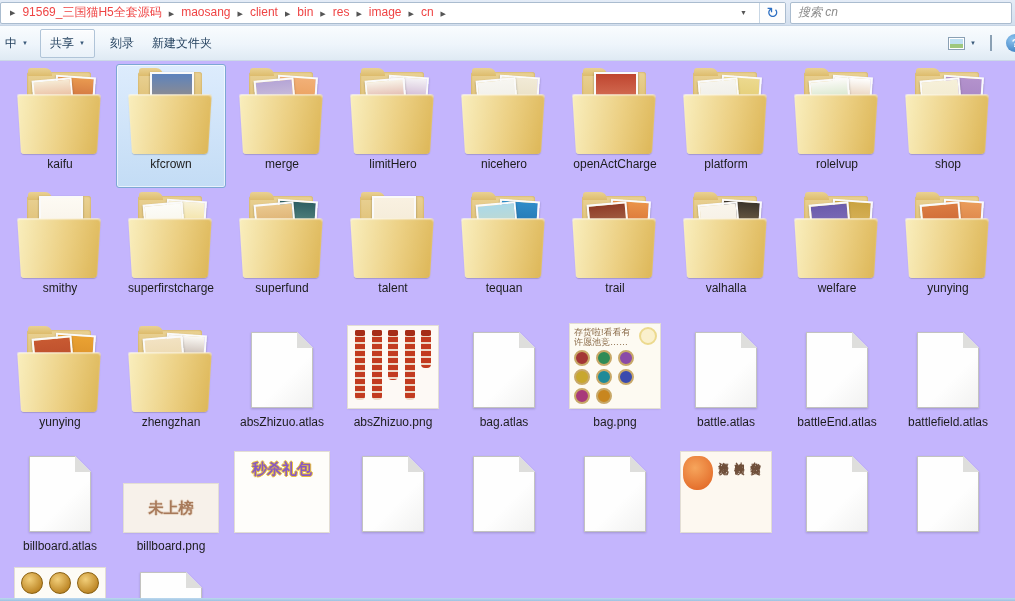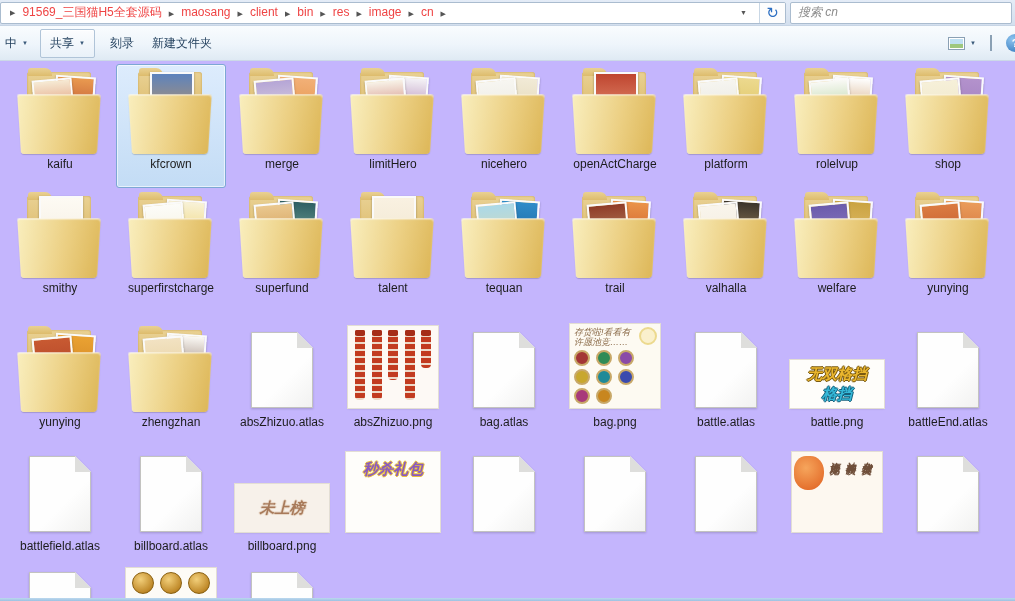--- a/index.html
+++ b/index.html
@@ -82,21 +82,21 @@
     filter:drop-shadow(0 1px 1px rgba(0,0,0,.18)); }
   .page-body { width:100%; height:100%;
     background:linear-gradient(135deg,#fefefe 60%,#f1f1f0);
     clip-path:polygon(0 0, 46px 0, 62px 16px, 62px 76px, 0 76px);
     box-shadow:inset 0 0 0 1px #c3c3c0; }
   .page-fold { position:absolute; top:0; right:0; width:0; height:0;
     border-bottom:16px solid #dededc; border-right:16px solid transparent; }
 
   
   .imgthumb { position:relative; background:#fefdfa; box-shadow:0 0 0 1px #e3ded4, 0 1px 2px rgba(0,0,0,.15);
-    margin-bottom:5px; overflow:hidden;font-style:italic; }
+    margin-bottom:5px; overflow:hidden; }
   .art-text { width:94px; height:48px; display:flex; flex-wrap:wrap; align-content:center;
     justify-content:center; gap:1px 6px; }
   .art-text.tall { height:80px; align-content:flex-start; padding-top:8px; }
   .artline { font-weight:bold; font-size:15px; white-space:nowrap; }
   .art-fc { width:90px; height:82px; display:flex; justify-content:space-between; padding:4px 7px; background:#fdf9f5; }
   .fc-col { width:10px; border-radius:2px 2px 4px 4px;
     background:repeating-linear-gradient(#c23b20 0 5px, #edd9c8 5px 7px); }
   .fc-col::before { content:""; display:block; width:10px; height:6px; background:#a52d18; border-radius:2px; }
   .art-bag { width:90px; height:84px; padding:3px 4px; background:#fdfaf2; }
   .bag-line { font-size:9px; line-height:10px; color:#8a6a48; white-space:nowrap; }
@@ -443,29 +443,20 @@
         <div class="icon-wrap">
           <div class="file-page">
             <div class="page-body"></div>
             <div class="page-fold"></div>
           </div>
         </div>
         <div class="label">battle.atlas</div>
       </div>
       <div class="cell">
         <div class="icon-wrap">
-          <div class="imgthumb art-text">
-            <span class="artline" style="color: rgb(234, 182, 46); text-shadow: rgb(122, 90, 16) -1px 0px 0px, rgb(122, 90, 16) 1px 0px 0px, rgb(122, 90, 16) 0px -1px 0px, rgb(122, 90, 16) 0px 1px 0px;">无双格挡</span>
-            <span class="artline" style="color: rgb(53, 184, 216); text-shadow: rgb(22, 96, 124) -1px 0px 0px, rgb(22, 96, 124) 1px 0px 0px, rgb(22, 96, 124) 0px -1px 0px, rgb(22, 96, 124) 0px 1px 0px;">格挡</span>
-          </div>
-        </div>
-        <div class="label">battle.png</div>
-      </div>
-      <div class="cell">
-        <div class="icon-wrap">
           <div class="file-page">
             <div class="page-body"></div>
             <div class="page-fold"></div>
           </div>
         </div>
         <div class="label">battleEnd.atlas</div>
       </div>
       <div class="cell">
         <div class="icon-wrap">
           <div class="file-page">

